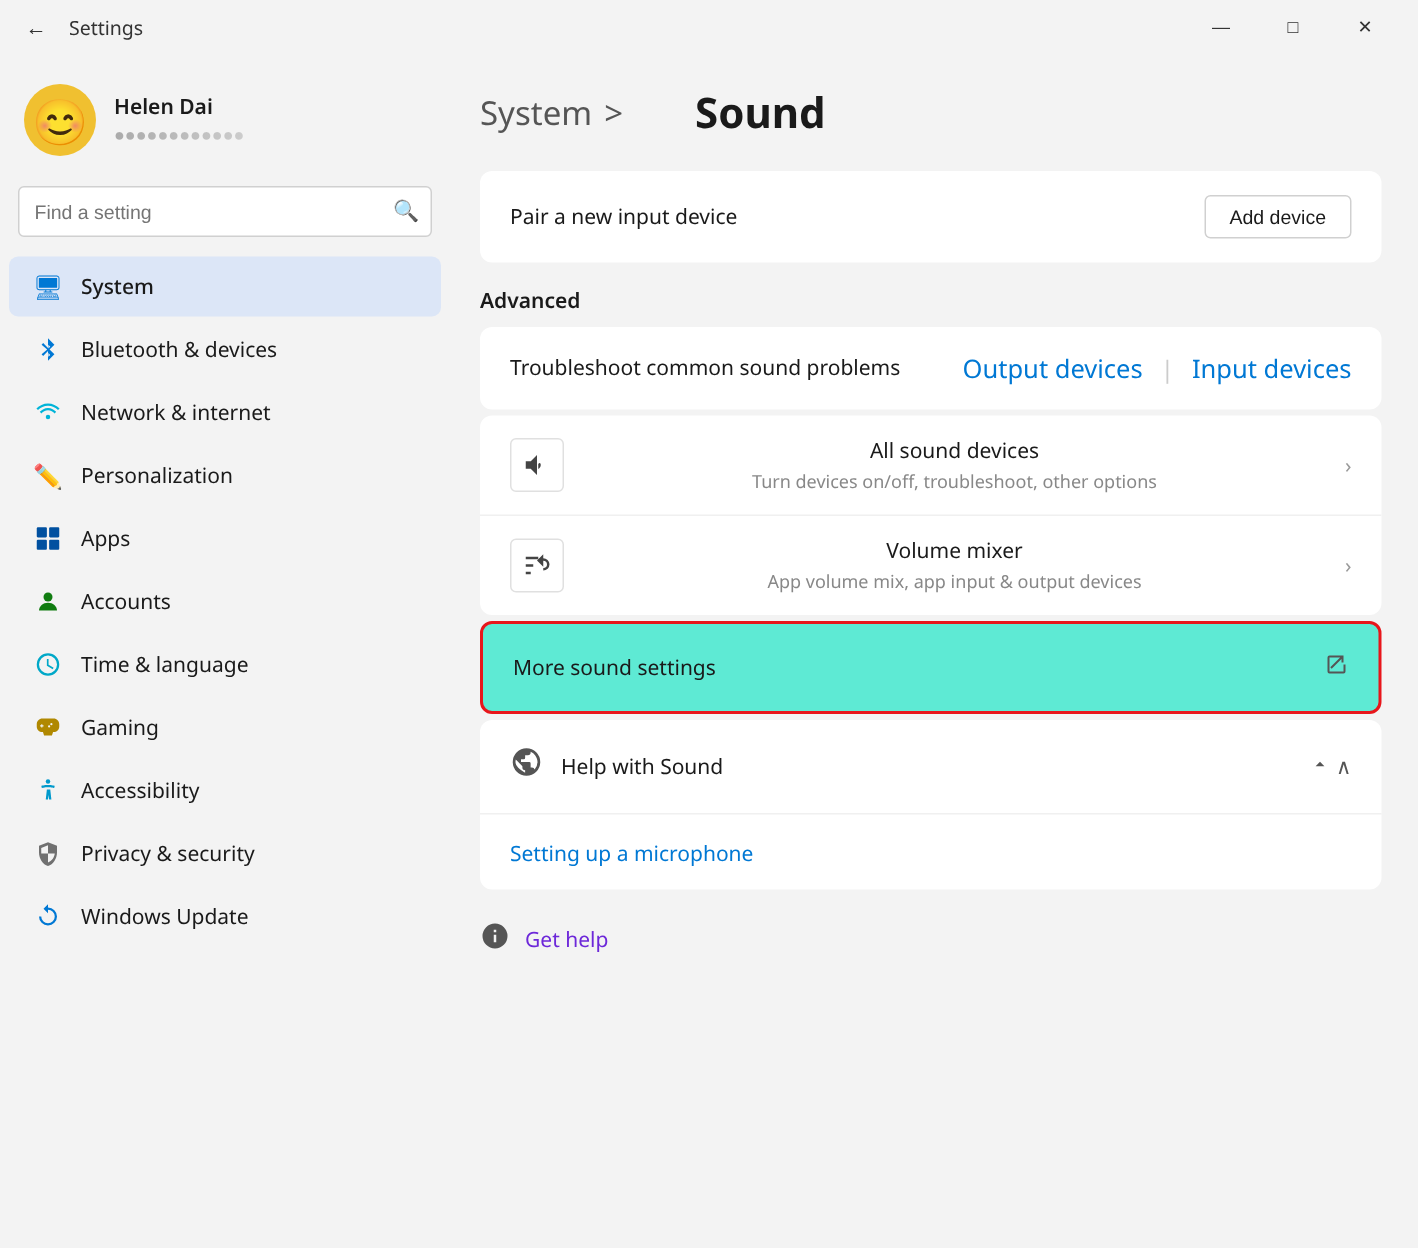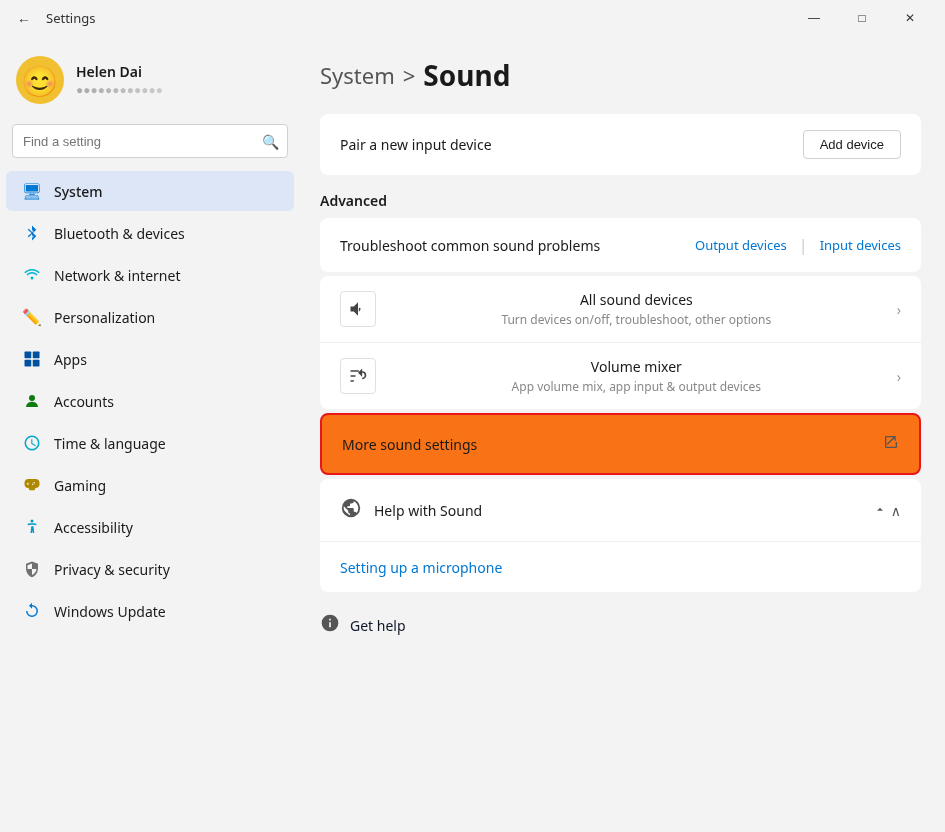--- a/index.html
+++ b/index.html
@@ -178,20 +178,21 @@
       font-weight: 400;
     }
     .breadcrumb-sep {
       font-size: 22px;
       color: #555;
     }
     .breadcrumb-current {
       font-size: 28px;
       font-weight: 700;
       color: #1a1a1a;
+      margin-left: 40px;
     }
 
     .card {
       background: white;
       border-radius: 8px;
       margin-bottom: 4px;
       overflow: hidden;
     }
 
     .card-row {
@@ -272,21 +273,21 @@
       align-items: center;
       padding: 16px 20px;
       gap: 8px;
     }
     .troubleshoot-label {
       font-size: 14px;
       color: #1a1a1a;
       flex: 1;
     }
     .link-blue {
-      font-size: 13px;
+      font-size: 17px;
       color: #0078d4;
       cursor: pointer;
       text-decoration: none;
     }
     .link-sep { color: #ccc; margin: 0 4px; }
 
     
     .device-row {
       display: flex;
       align-items: center;
@@ -309,21 +310,21 @@
     .device-desc { font-size: 12px; color: #888; margin-top: 2px; }
     .chevron-icon { color: #999; font-size: 14px; }
 
     
     .more-sound-row {
       display: flex;
       align-items: center;
       padding: 18px 20px;
       border: 2px solid #e8161b;
       border-radius: 8px;
-      background: #f97316;
+      background: #5eead4;
       margin-bottom: 4px;
       cursor: pointer;
       gap: 12px;
     }
     .more-sound-label {
       font-size: 14px;
       color: #1a1a1a;
       flex: 1;
     }
     .external-link-icon { color: #555; font-size: 16px; }
@@ -359,21 +360,21 @@
     .get-help-row {
       display: flex;
       align-items: center;
       gap: 10px;
       padding: 16px 0 8px 0;
       cursor: pointer;
     }
     .get-help-icon { font-size: 20px; color: #555; }
     .get-help-link {
       font-size: 14px;
-      color: #0f172a;
+      color: #6d28d9;
       cursor: pointer;
     }
 
     
     ::-webkit-scrollbar { width: 6px; }
     ::-webkit-scrollbar-track { background: transparent; }
     ::-webkit-scrollbar-thumb { background: #c0c0c0; border-radius: 3px; }
   </style>
 </head>
 <body>

